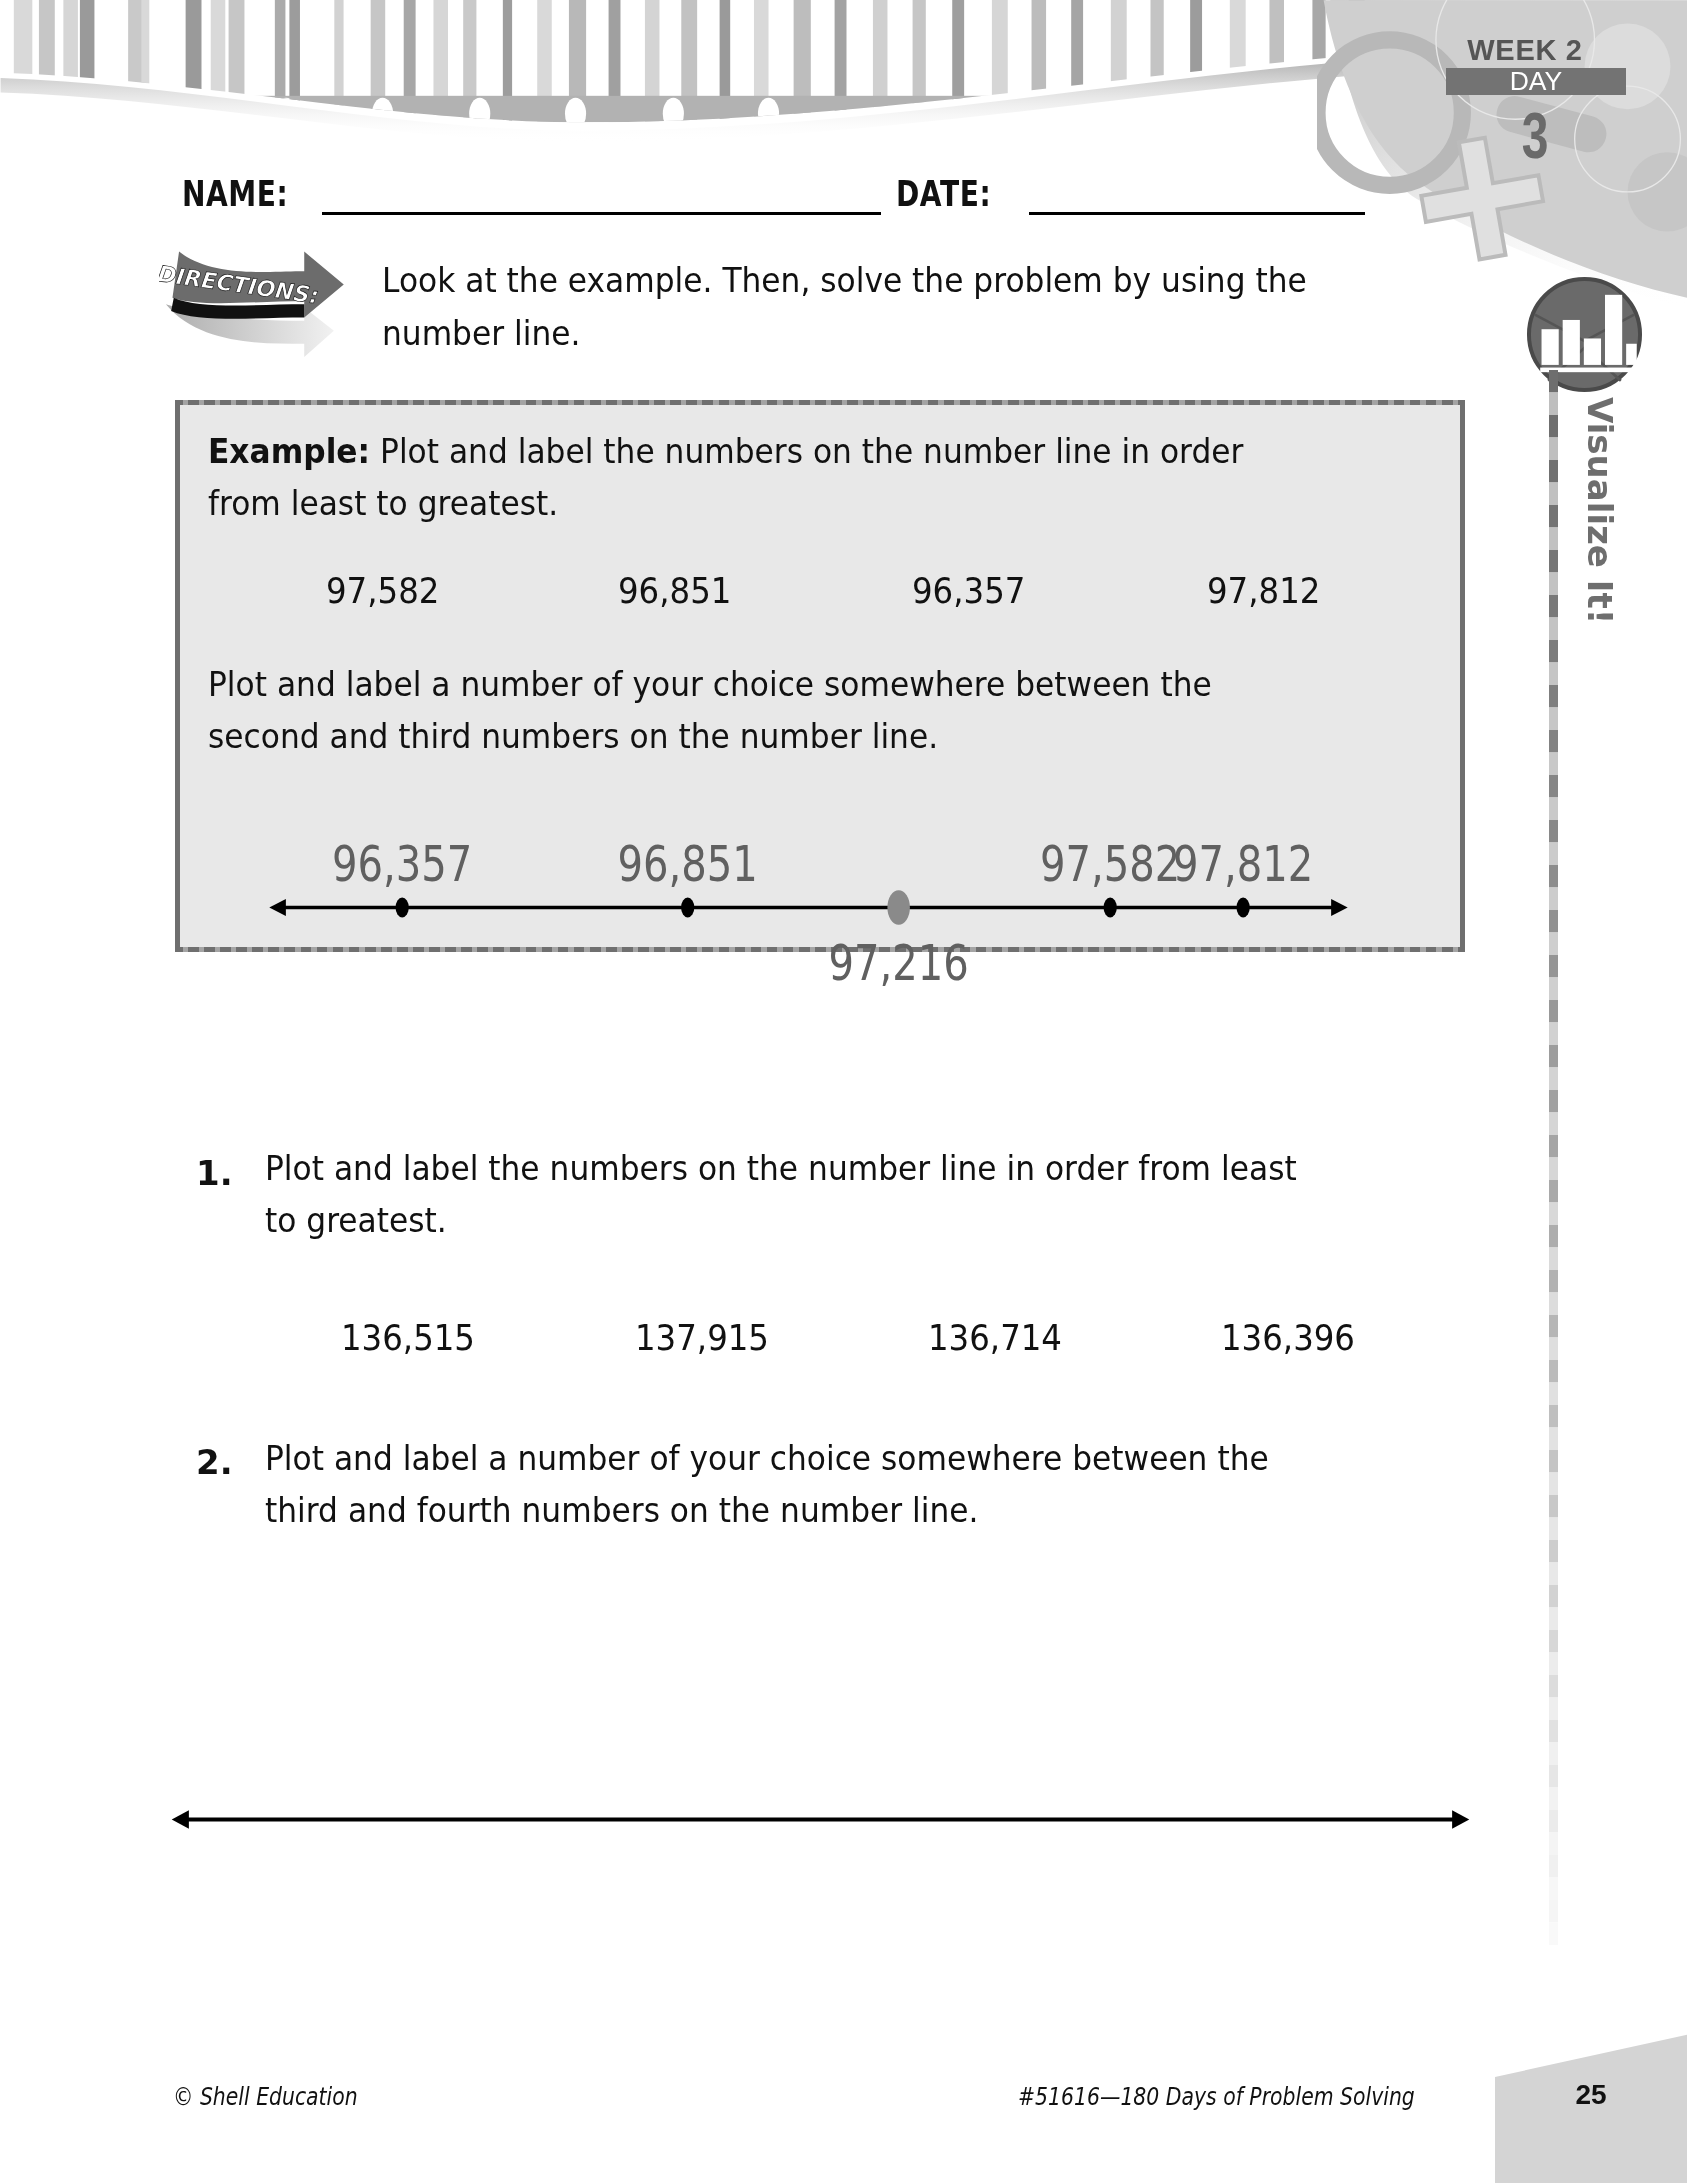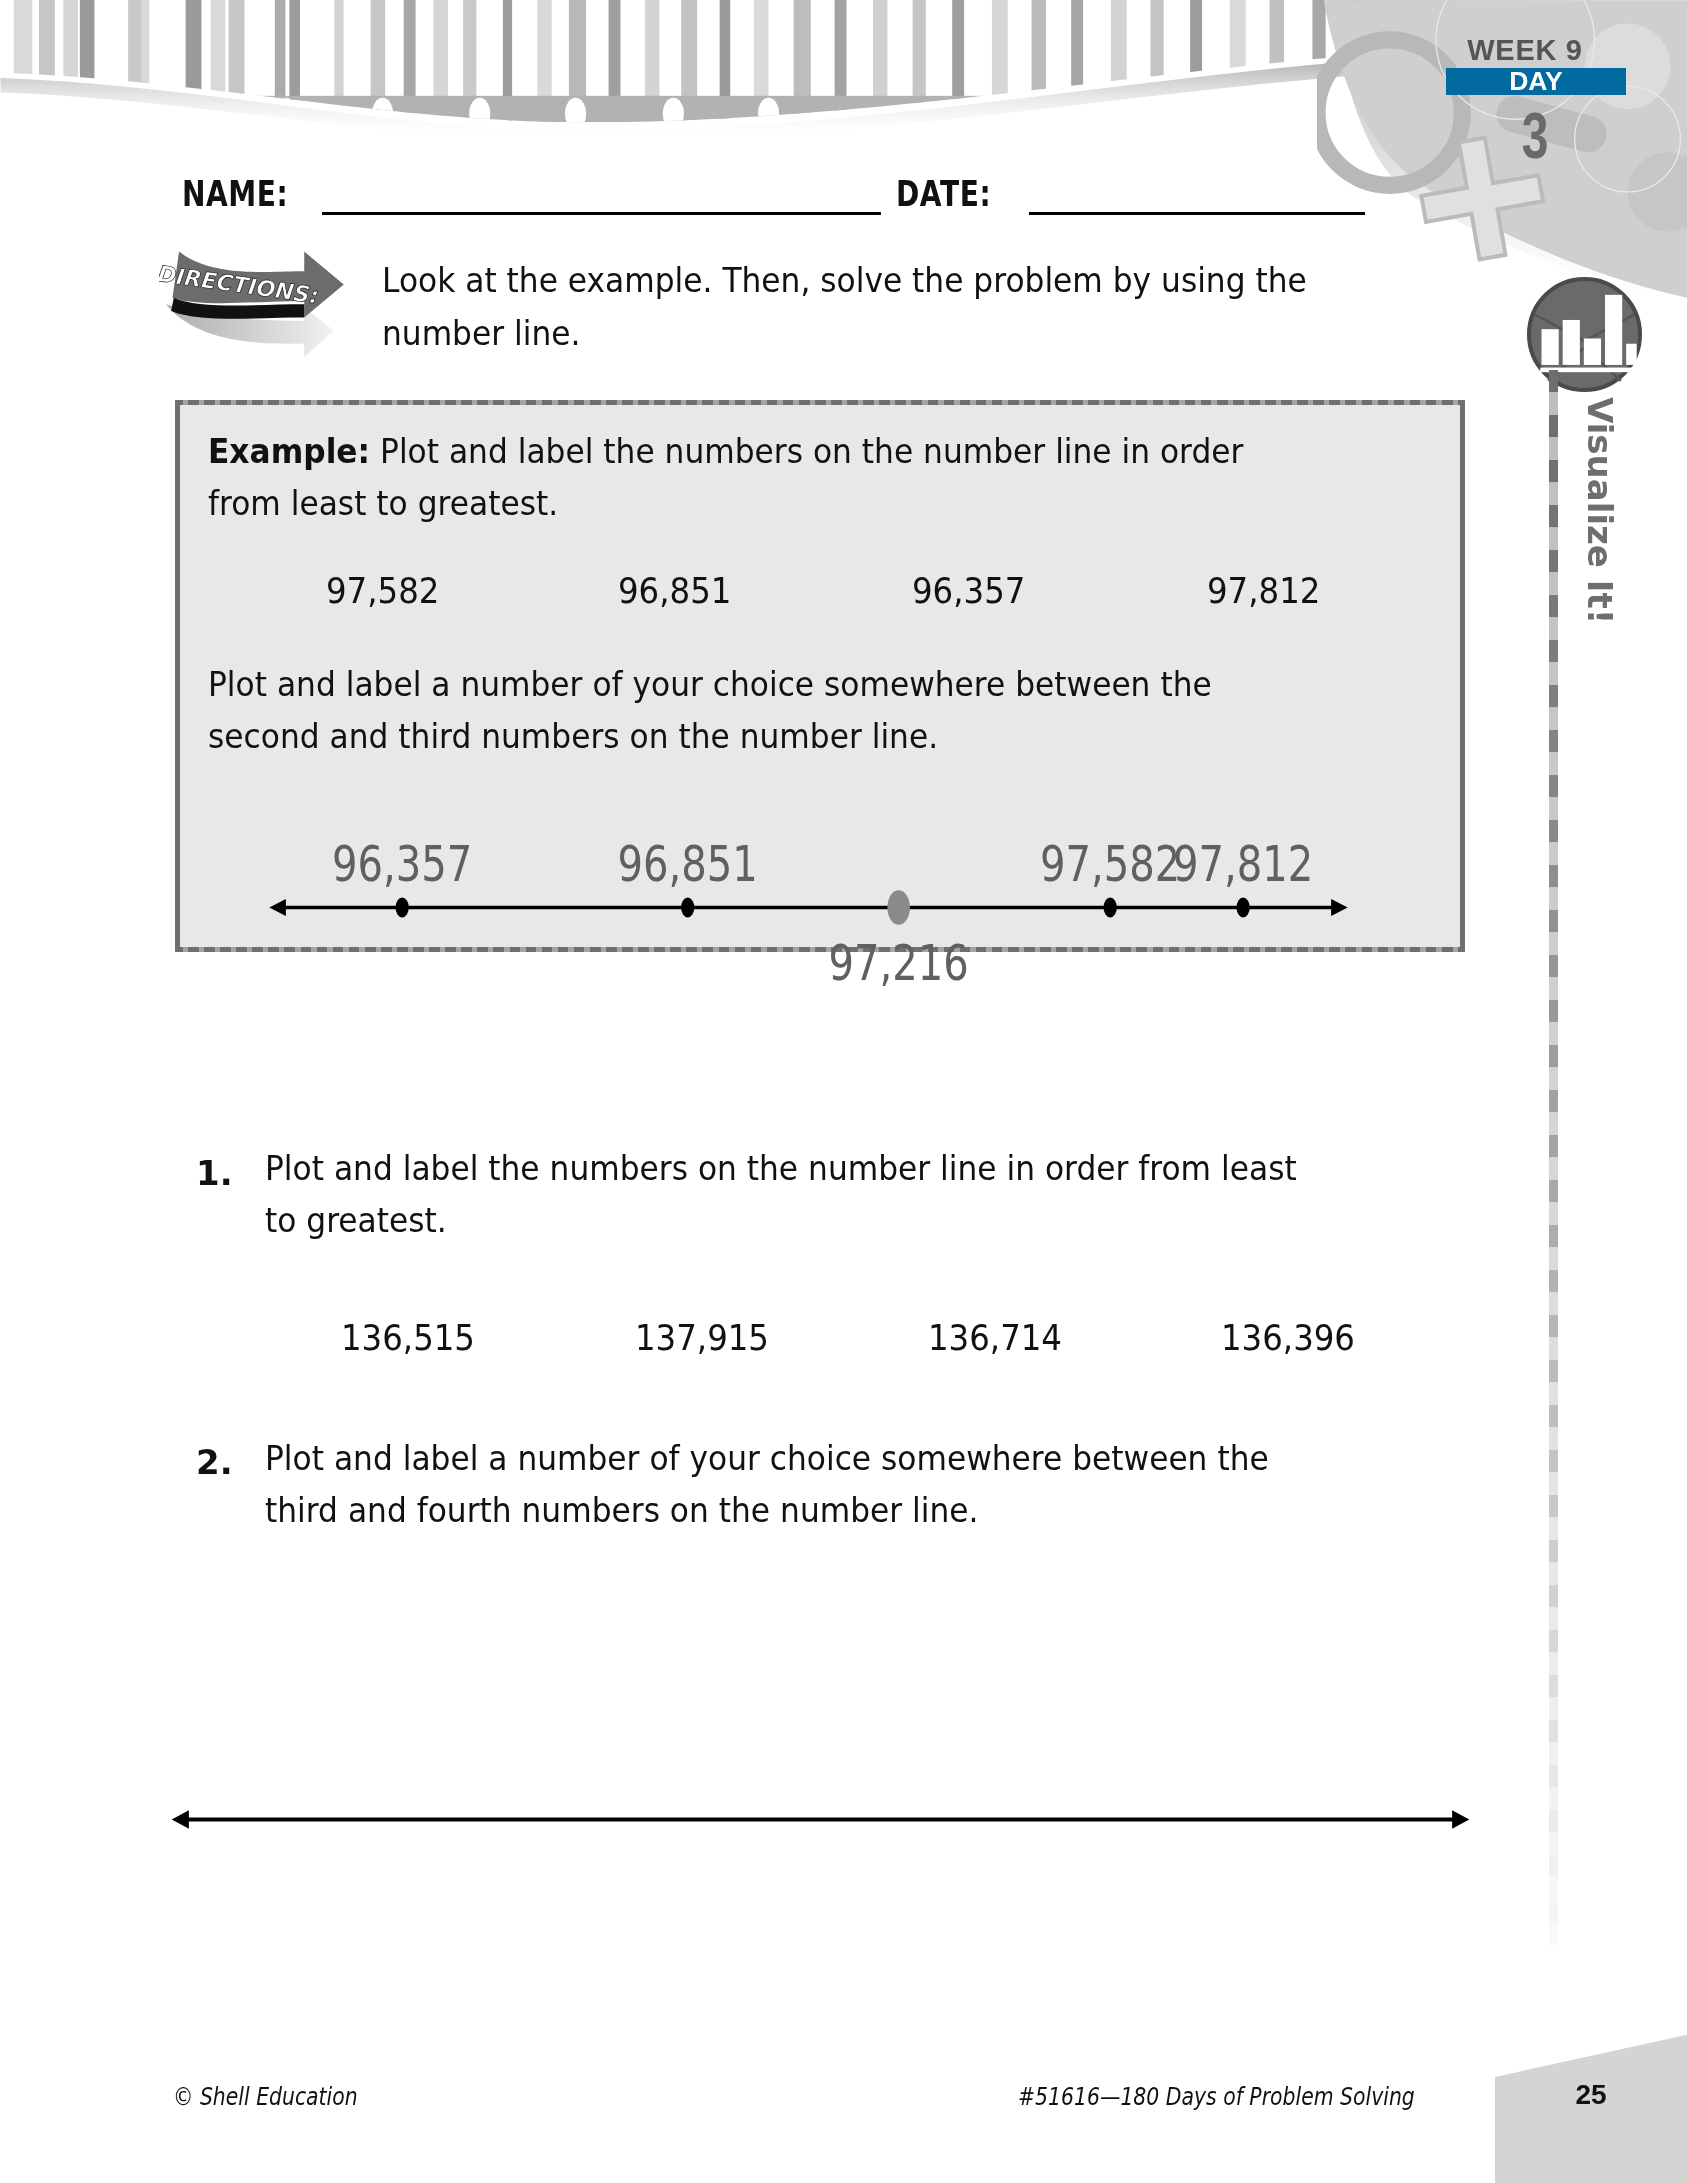--- a/index.html
+++ b/index.html
@@ -10,22 +10,22 @@
   #header-deco { position: absolute; left: 0; top: 0; width: 1389px; height: 152px; }
   #corner-deco { position: absolute; right: 0; top: 0; width: 370px; height: 331px; }
 
   .week-label {
     position: absolute; left: 1459px; top: 34px; width: 132px; text-align: center;
     font-family: "Liberation Sans", sans-serif; font-weight: 700; font-size: 29px;
     color: #555; letter-spacing: 0.7px;
   }
   .day-bar {
     position: absolute; left: 1446px; top: 68px; width: 180px; height: 26.5px;
-    background: #0369a1; color: #fff; text-align: center;
-    font-family: "Liberation Sans", sans-serif; font-weight: 700; font-size: 26.5px; line-height: 26.5px;
+    background: #737373; color: #fff; text-align: center;
+    font-family: "Liberation Sans", sans-serif; font-weight: 400; font-size: 26.5px; line-height: 26.5px;
   }
   .day-number {
     position: absolute; left: 1502px; top: 99px; width: 66px; text-align: center;
     font-family: "Liberation Sans", sans-serif; font-weight: 700; font-size: 64px; color: #6a6a6a;
     transform: scaleX(0.75);
   }
 
   
   #badge { position: absolute; left: 1525px; top: 275px; width: 119px; height: 119px; }
   #side-stripe { position: absolute; left: 1549px; top: 370px; width: 9.3px; height: 1575px; }
@@ -179,21 +179,21 @@
   <path d="M10 0 H560 V450 C420 420 260 350 160 280 C100 240 40 160 10 0 Z" fill="#cfcfcf"></path>
   <circle cx="110" cy="170" r="110" fill="none" stroke="#b8b8b8" stroke-width="26"></circle>
   <circle cx="470" cy="100" r="65" fill="#dcdcdc"></circle>
   <circle cx="530" cy="290" r="60" fill="#c6c6c6"></circle>
   <rect x="270" y="160" width="170" height="55" rx="27" fill="#bdbdbd" transform="rotate(15 355 187)"></rect>
   <path d="M230 210 h40 v70 h70 v40 h-70 v70 h-40 v-70 h-70 v-40 h70 z" fill="#e0e0e0" stroke="#bbb" stroke-width="6" transform="rotate(-10 250 300)"></path>
   <circle cx="300" cy="60" r="120" fill="none" stroke="#e8e8e8" stroke-width="2"></circle>
   <circle cx="470" cy="210" r="80" fill="none" stroke="#e8e8e8" stroke-width="2"></circle>
 </svg>
 
-<div class="week-label">WEEK 9</div>
+<div class="week-label">WEEK 2</div>
 <div class="day-bar">DAY</div>
 <div class="day-number">3</div>
 
 <svg id="badge" viewBox="0 0 180 180">
   <circle cx="90" cy="90" r="84" fill="#6a6a6a" stroke="#4a4a4a" stroke-width="6"></circle>
   <path d="M15 60 L90 100 L165 60" fill="none" stroke="#555" stroke-width="4"></path>
   <path d="M35 160 L90 110 L145 160" fill="none" stroke="#555" stroke-width="4"></path>
   <g fill="#ffffff">
     <rect x="25" y="82" width="26" height="54"></rect>
     <rect x="57" y="68" width="26" height="68"></rect>

